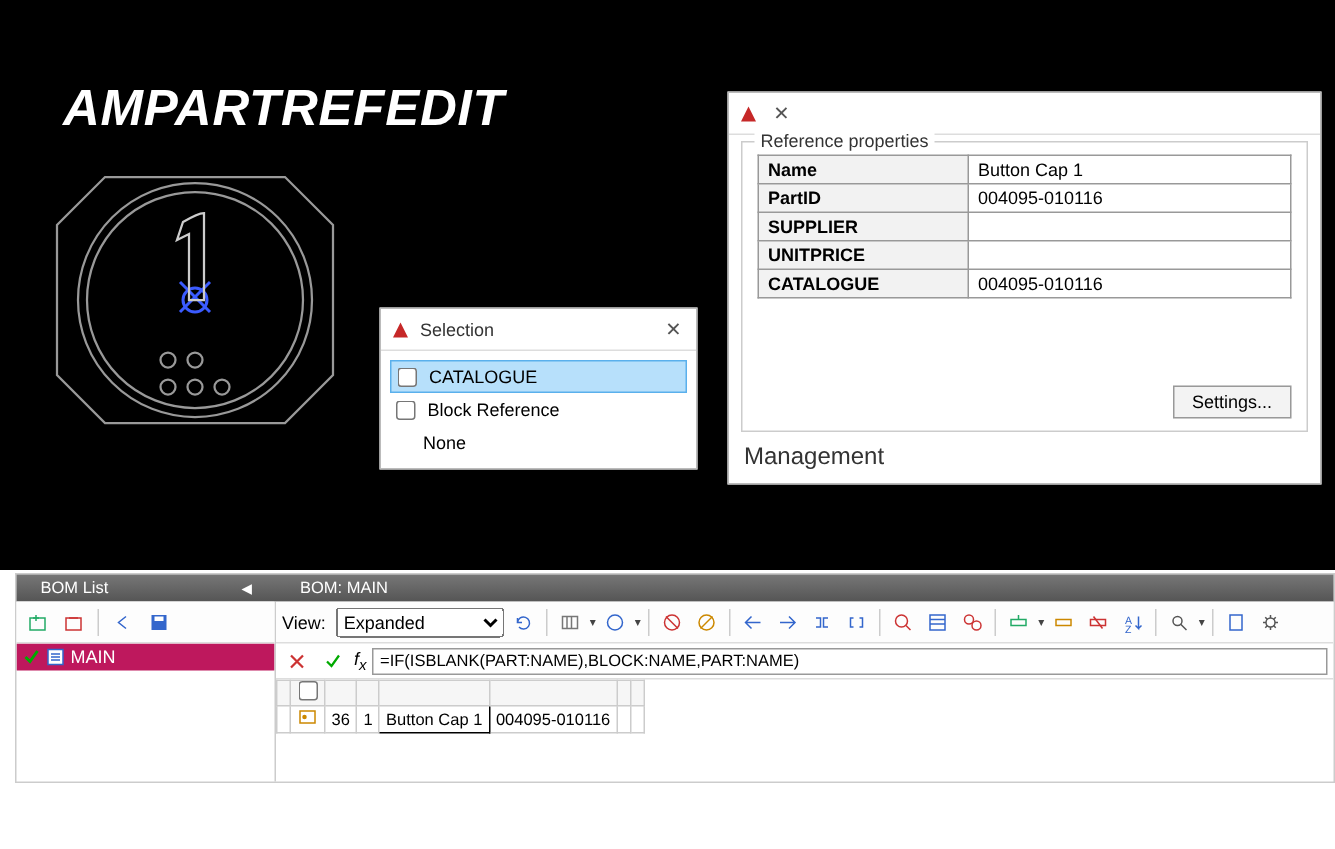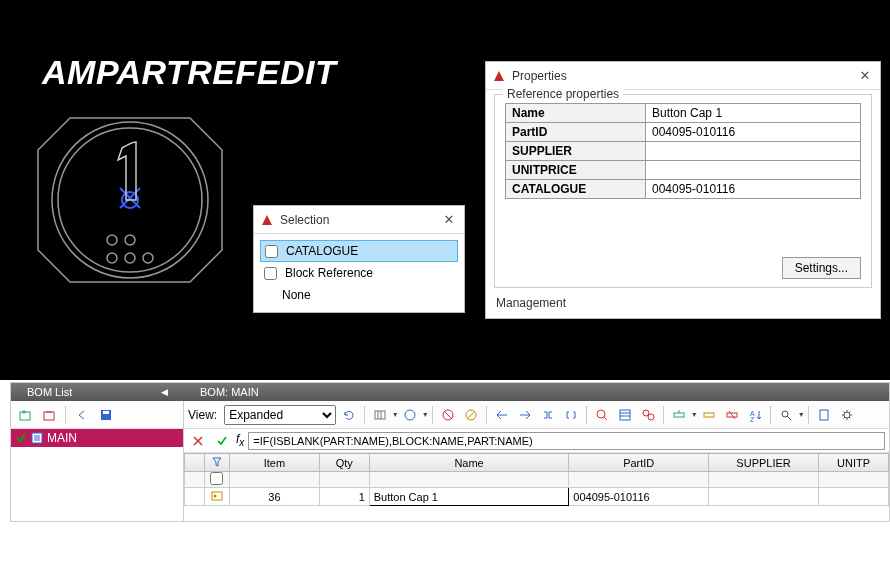--- a/index.html
+++ b/index.html
@@ -29,21 +29,21 @@
 .fieldset-label { position: relative; font-size: 12px; color: #333; padding: 0 4px; background: #fff; }
 .prop-fieldset-wrap { position: relative; margin: 4px 8px; border: 1px solid #ccc; padding-top: 0; }
 .prop-fieldset-wrap .fieldset-label { position: absolute; top: -8px; left: 8px; }
 .prop-body { padding: 8px 10px 6px 10px; }
 .prop-table { border: 1px solid #999; width: 100%; border-collapse: collapse; font-size: 12px; }
 .prop-table td { border: 1px solid #999; padding: 2px 6px; height: 18px; }
 .prop-table td:first-child { width: 140px; background: #f2f2f2; font-weight: 600; }
 .prop-spacer { height: 48px; }
 .settings-row { display: flex; justify-content: flex-end; padding: 4px 10px 8px 10px; }
 .btn { height: 22px; padding: 0 12px; font-size: 12px; border: 1px solid #999; background: #f3f3f3; cursor: pointer; }
-.mgmt { font-size: 12px; color: #333; padding: 4px 10px 8px 10px; }
+.mgmt { font-size: 16px; color: #333; padding: 4px 10px 8px 10px; }
 
 
 .bom-panel { position: absolute; top: 382px; left: 10px; width: 880px; background: #fff; border: 1px solid #ccc; }
 .bom-titlebar { display: flex; align-items: center; height: 24px; padding: 0 6px; border-bottom: 1px solid #ddd; }
 .bom-titlebar .app-icon { margin-right: 6px; }
 .bom-titlebar-text { font-size: 13px; color: #222; }
 
 .bom-subhdr-row { display: flex; height: 18px; }
 .sub-gray { background: linear-gradient(#777, #555); color: #fff; font-size: 11px; display: flex; align-items: center; padding: 0 16px; }
 .bom-list-hdr { width: 173px; display: flex; justify-content: space-between; align-items: center; }
@@ -131,21 +131,20 @@
   </div>
 </div>
 
 <div class="dlg dlg-properties">
   <div class="dlg-title">
     <span class="app-icon">
       <svg width="14" height="14">
           <path d="M2 12 L7 2 L12 12 Z" fill="#c62828"></path>
         </svg>
     </span>
-    <span class="dlg-title-text">Properties</span>
     <span class="dlg-close">✕</span>
   </div>
   <div class="prop-fieldset-wrap">
     <span class="fieldset-label">Reference properties</span>
     <div class="prop-body">
       <table class="prop-table">
         <tbody>
             <tr>
               <td>Name</td>
               <td>Button Cap 1</td>
@@ -364,32 +363,20 @@
             <svg class="mini-icon">
               <path d="M3 7 l3 3 l5 -7" stroke="#0a0" fill="none" stroke-width="1.5"></path>
             </svg>
           </span>
         <span class="fx-label">f<sub>x</sub></span>
         <input class="formula-input" value="=IF(ISBLANK(PART:NAME),BLOCK:NAME,PART:NAME)" style="">
       </div>
       <div class="grid-scroll">
         <table class="grid">
           <tbody>
-              <tr>
-            <th style="width:20px"></th>
-            <th style="width:24px"><svg width="12" height="12">
-                    <path d="M2 2 h8 l-3 4 v4 l-2 -1 v-3 z" fill="none" stroke="#36c"></path>
-                  </svg></th>
-            <th style="width:90px">Item</th>
-            <th style="width:50px">Qty</th>
-            <th style="width:200px">Name</th>
-            <th style="width:140px">PartID</th>
-            <th style="width:110px">SUPPLIER</th>
-            <th style="width:70px">UNITP</th>
-          </tr>
           <tr class="filter-row">
             <td></td>
                 <td style="text-align:center"><input type="checkbox" style=""></td>
                 <td></td>
                 <td></td>
                 <td></td>
                 <td></td>
                 <td></td>
                 <td></td>
           </tr>

